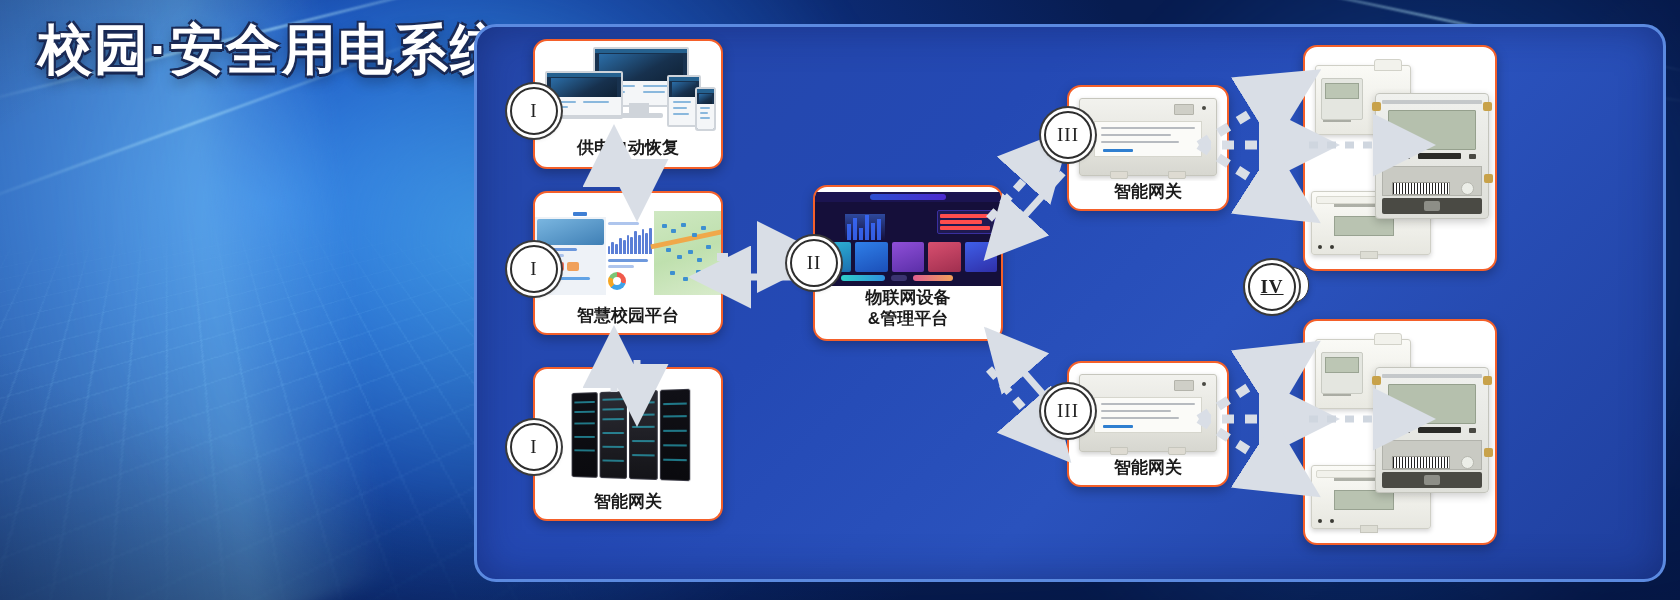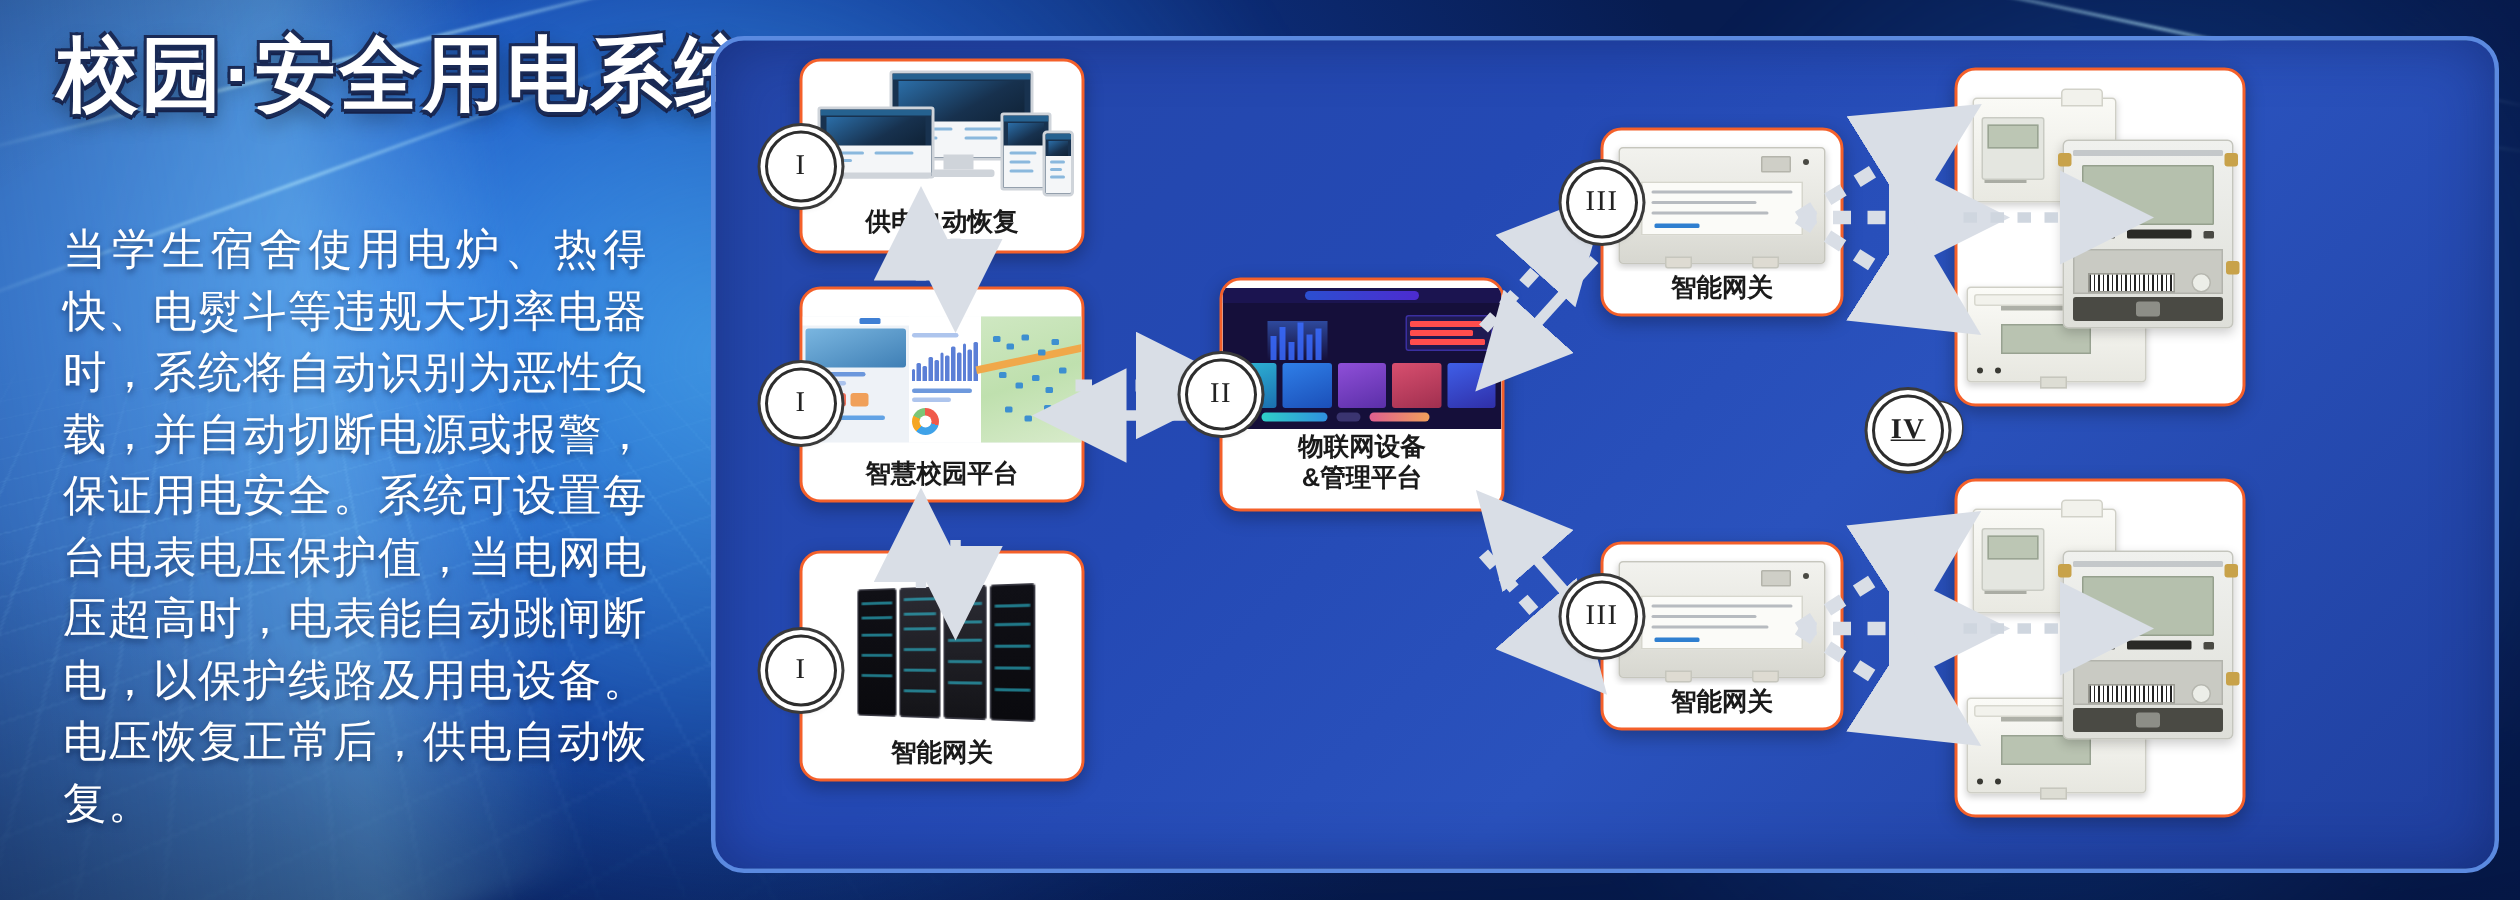--- a/index.html
+++ b/index.html
@@ -251,21 +251,20 @@
   <div class="streak" style="left:-60px;top:120px;width:520px;transform:rotate(-20deg);opacity:.7;"></div>
   <div class="streak" style="left:1180px;top:18px;width:520px;transform:rotate(12deg);opacity:.8;"></div>
   <div class="streak" style="left:1240px;top:70px;width:460px;transform:rotate(8deg);opacity:.55;"></div>
   <div class="vign"></div>
 </div>
 
 <div class="left">
   <div class="title">校园·安全用电系统</div>
 
 
-  <div class="body-text">当学生宿舍使用电炉、热得快、电熨斗等违规大功率电器时，系统将自动识别为恶性负载，并自动切断电源或报警，保证用电安全。系统可设置每台电表电压保护值，当电网电压超高时，电表能自动跳闸断电，以保护线路及用电设备。电压恢复正常后，供电自动恢复。</div>
 </div>
 
 <div class="panel">
 
   <div class="conn" style="left:0;top:0;width:1186px;height:552px;">
     <svg width="1186" height="552" viewBox="0 0 1186 552">
       <defs>
         <marker id="ah" markerWidth="9" markerHeight="9" refX="4" refY="4.5" orient="auto">
           <path d="M0,0 L9,4.5 L0,9 Z" fill="#d9dee6"></path>
         </marker>

